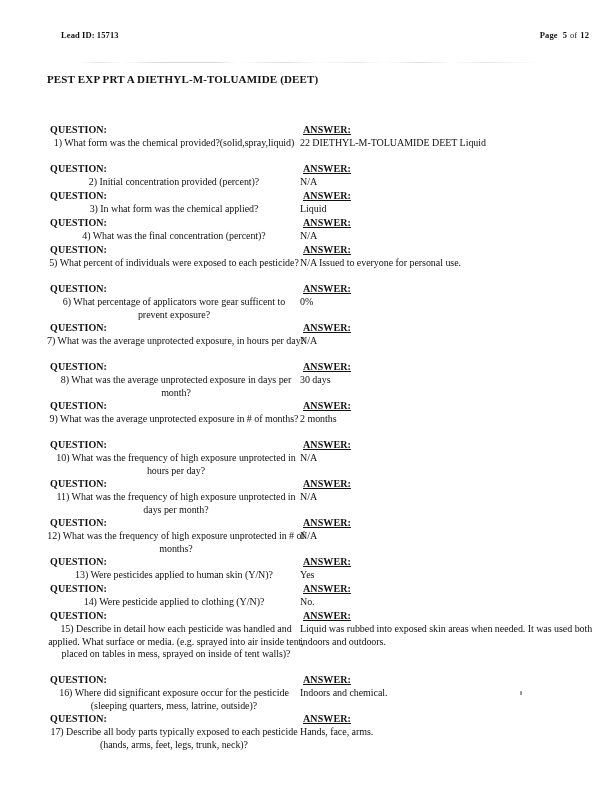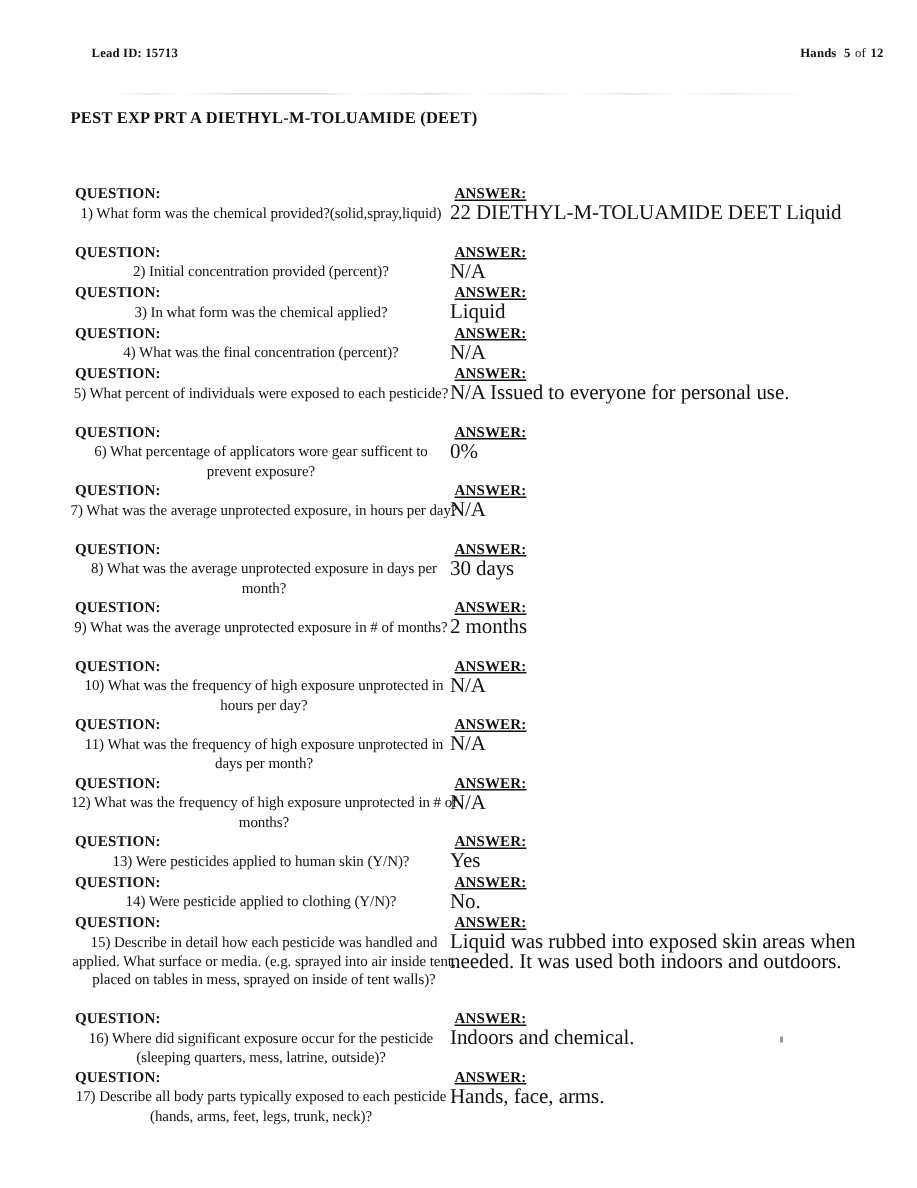--- a/index.html
+++ b/index.html
@@ -118,21 +118,21 @@
     font-size: 10px;
     line-height: 12.6px;
     letter-spacing: -0.05px;
     text-align: center;
   }
   .a-text {
     position: absolute;
     left: 300px;
     top: 0;
     width: 300px;
-    font-size: 14px;
+    font-size: 10px;
     line-height: 12.6px;
     letter-spacing: -0.05px;
   }
 
   
   .lines1 .qa-text-row { height: 13px; }
   .lines1 { height: 27px; }
   .lines2 .qa-text-row { height: 25px; }
   .lines2 { height: 39px; }
   .lines4 .qa-text-row { height: 51px; }
@@ -154,21 +154,21 @@
 </style>
 </head>
 <body>
 
 <div class="page-header">
   <div class="lead-id">
     <span>Lead ID:</span>
     <span>15713</span>
   </div>
   <div class="page-number">
-    <span class="pg-word">Hands</span><span>5</span><span class="pg-of">of</span><span>12</span>
+    <span class="pg-word">Page</span><span>5</span><span class="pg-of">of</span><span>12</span>
   </div>
 </div>
 
 <div class="scan-streak"></div>
 
 <div class="form-title">PEST EXP PRT A DIETHYL-M-TOLUAMIDE (DEET)</div>
 
 <div class="qa-body" id="qa-body">
     <div class="qa-block lines2">
       <div class="qa-label-row">

